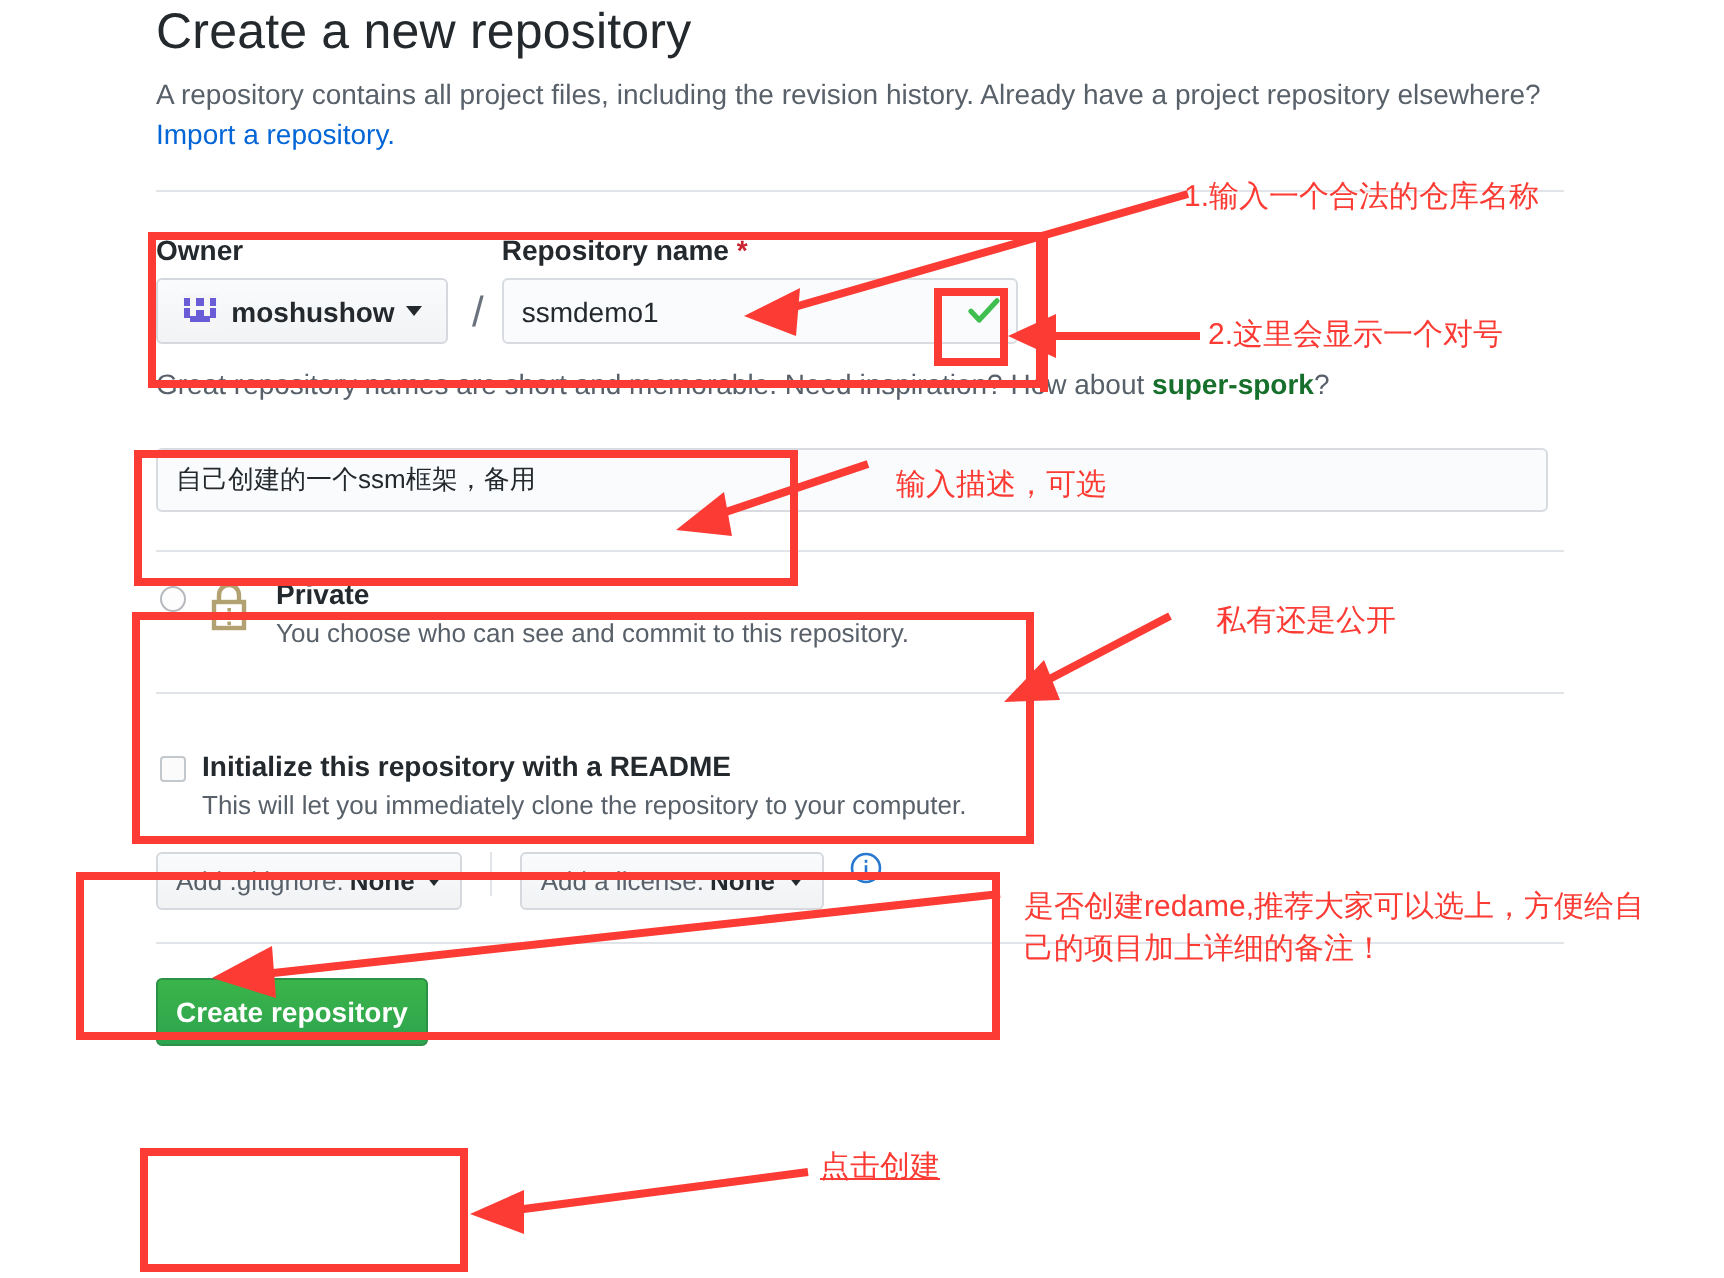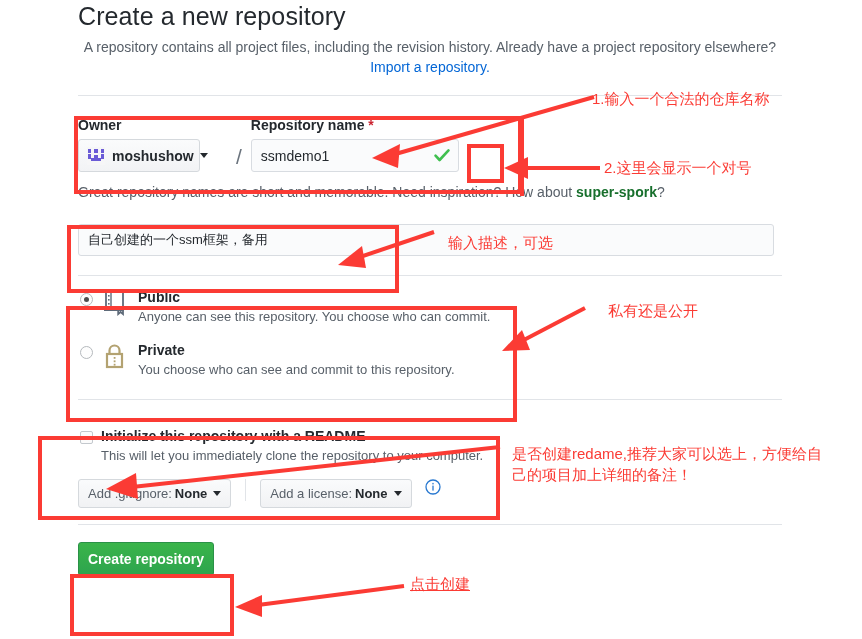--- a/index.html
+++ b/index.html
@@ -29,21 +29,20 @@
     margin: 0;
     padding-top: 1px;
     line-height: 30px;
     letter-spacing: 0.1px;
   }
   .page-sub {
     font-size: 14px;
     color: #586069;
     line-height: 20px;
     margin-top: 6px;
-    text-align: center;
   }
   .link {
     color: #0366d6;
     text-decoration: none;
     cursor: pointer;
   }
   .hr {
     height: 1px;
     background: #e1e4e8;
     border: 0;
@@ -61,31 +60,32 @@
     font-size: 14px;
     font-weight: 600;
     color: #24292e;
     display: block;
     margin-bottom: 6px;
   }
   .req-star { color: #cb2431; font-weight: 600; }
   .owner-block { width: 156px; }
   .owner-btn {
     height: 33px;
-    width: 122px;
+    width: 146px;
     border: 1px solid #d5d9dd;
     border-radius: 3px;
     background: linear-gradient(#fafbfc, #f2f3f5);
     display: flex;
     align-items: center;
     padding: 0 8px;
     font-size: 14px;
     font-weight: 600;
     color: #24292e;
     cursor: pointer;
+    justify-content: center;
   }
   .avatar-ident {
     width: 18px; height: 18px;
     margin-right: 7px;
     flex: 0 0 auto;
     display: block;
   }
   .caret {
     width: 0; height: 0;
     border-left: 4px solid transparent;
@@ -93,21 +93,21 @@
     border-top: 5px solid #24292e;
     margin-left: 6px;
   }
   .slash {
     font-size: 21px;
     color: #6a737d;
     margin: 0 9px 3px 2px;
     font-weight: 300;
   }
   .reponame-block { flex: 0 0 auto; }
-  .reponame-wrap { position: relative; width: 208px; }
+  .reponame-wrap { position: relative; width: 258px; }
   .text-input {
     width: 100%;
     height: 33px;
     border: 1px solid #d8dce1;
     border-radius: 3px;
     background: #fafbfc;
     font-family: "Liberation Sans", sans-serif;
     font-size: 14px;
     color: #24292e;
     padding: 0 30px 0 9px;
@@ -301,37 +301,20 @@
   
   <div class="desc-block">
     <input class="desc-input" type="text" value="自己创建的一个ssm框架，备用" style="">
   </div>
 
   <div style="height:19px"></div>
   <hr class="hr">
 
   
   <div class="vis-list">
-    <div class="vis-row">
-      <span class="radio on"></span>
-      <svg class="vis-icon" viewBox="0 0 26 28">
-        <rect x="4" y="2" width="17" height="18" fill="none" stroke="#5f6b7a" stroke-width="1.8"></rect>
-        <line x1="9" y1="2" x2="9" y2="20" stroke="#5f6b7a" stroke-width="1.4"></line>
-        <g fill="#5f6b7a">
-          <rect x="6" y="5" width="1.6" height="1.6"></rect>
-          <rect x="6" y="9" width="1.6" height="1.6"></rect>
-          <rect x="6" y="13" width="1.6" height="1.6"></rect>
-        </g>
-        <path d="M2 20 h19 v4 l-2.4 -2 l-2.4 2 v-4" fill="none" stroke="#5f6b7a" stroke-width="1.8"></path>
-      </svg>
-      <div>
-        <div class="vis-title">Public</div>
-        <div class="vis-desc">Anyone can see this repository. You choose who can commit.</div>
-      </div>
-    </div>
 
     <div class="vis-row">
       <span class="radio"></span>
       <svg class="vis-icon" viewBox="0 0 26 28">
         <path d="M7.5 11 V7.5 a5 5 0 0 1 10 0 V11" fill="none" stroke="#b3a271" stroke-width="2.2"></path>
         <rect x="5" y="11" width="15" height="13" fill="none" stroke="#b3a271" stroke-width="2.2"></rect>
         <g fill="#b3a271">
           <rect x="11.7" y="14" width="1.8" height="1.8"></rect>
           <rect x="11.7" y="17.4" width="1.8" height="1.8"></rect>
           <rect x="11.7" y="20.8" width="1.8" height="1.8"></rect>

